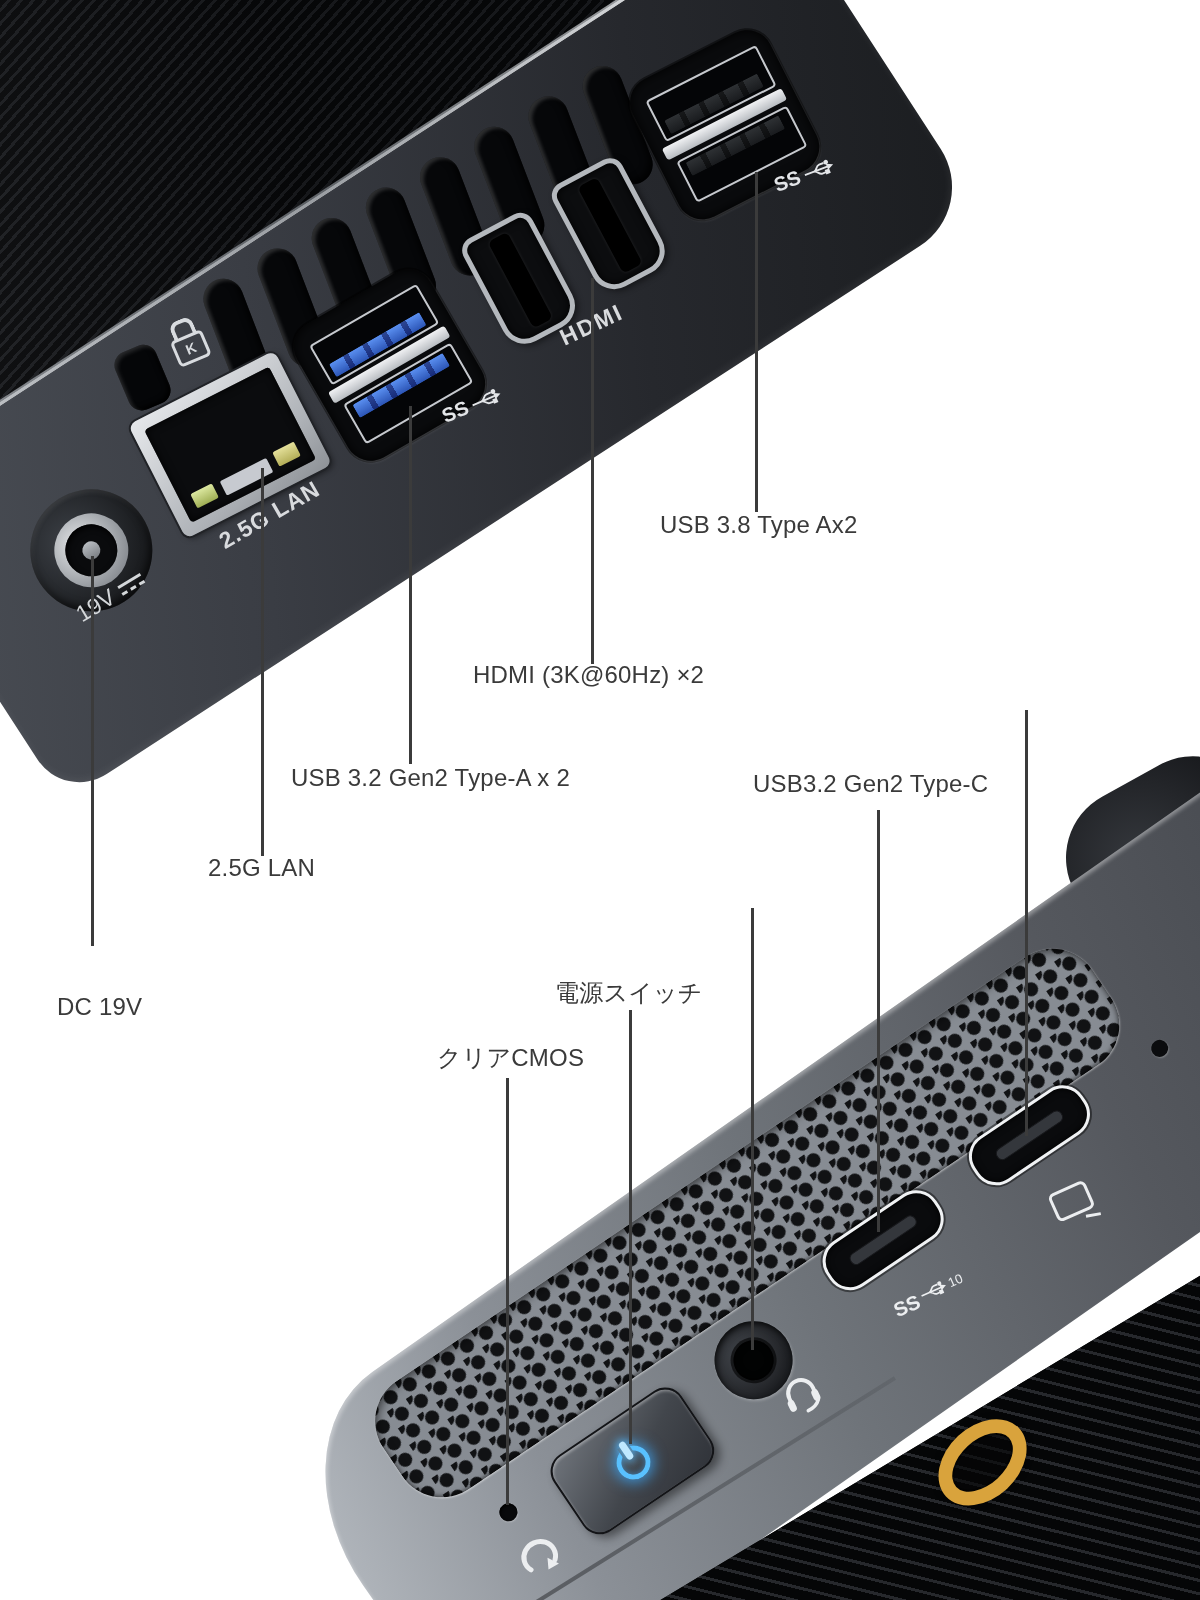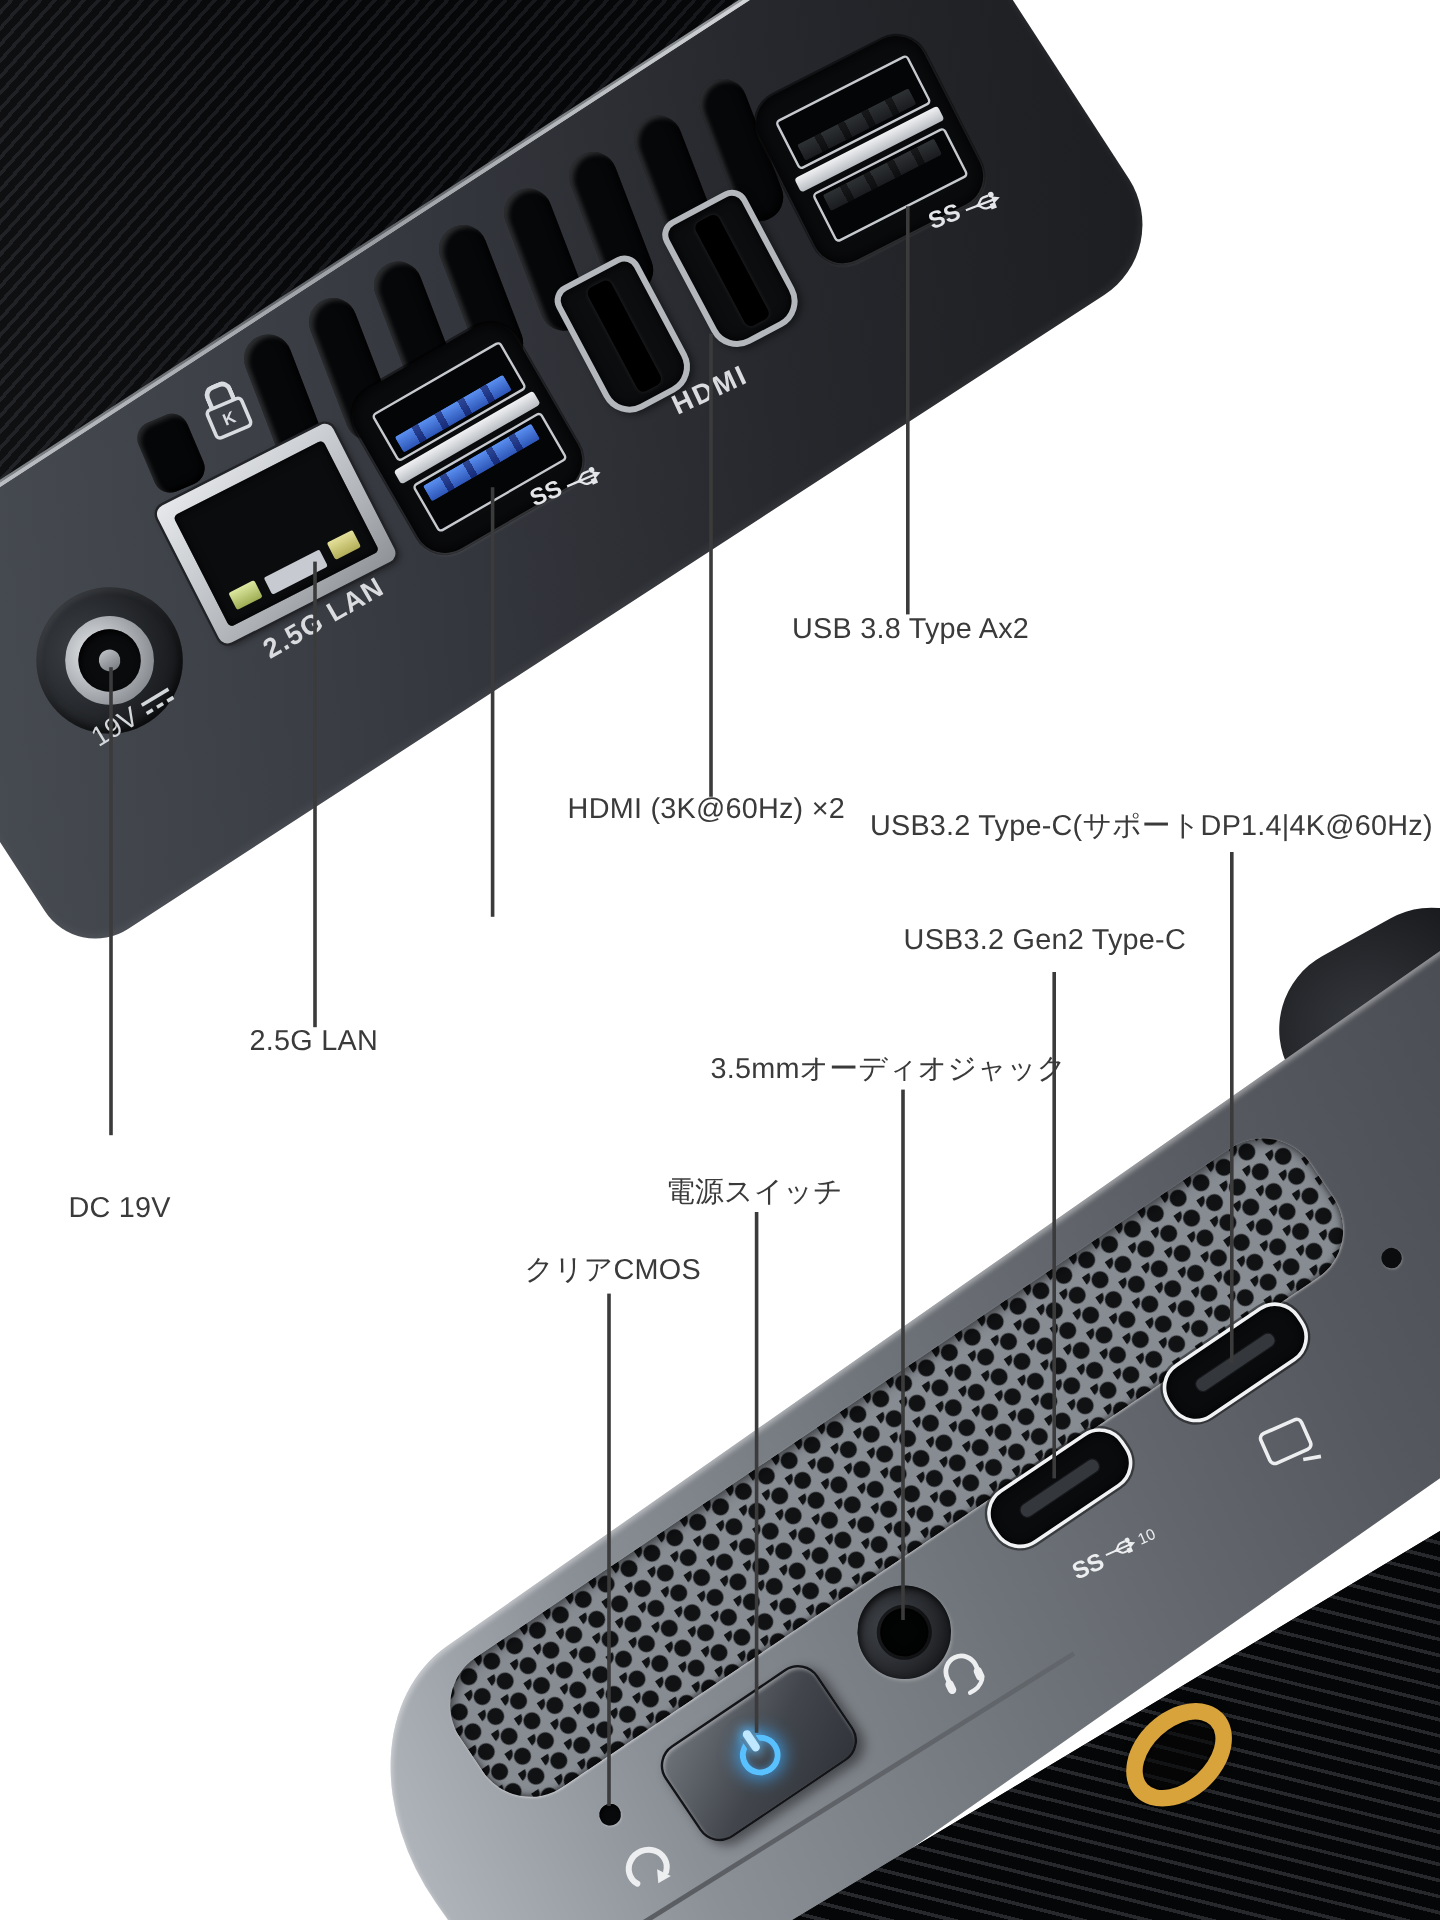--- a/index.html
+++ b/index.html
@@ -301,21 +301,20 @@
   <div class="line" style="left:591px;top:278px;height:386px"></div>
   <div class="line" style="left:755px;top:172px;height:340px"></div>
   <div class="line" style="left:1025px;top:710px;height:426px"></div>
   <div class="line" style="left:877px;top:810px;height:422px"></div>
   <div class="line" style="left:751px;top:908px;height:442px"></div>
   <div class="line" style="left:629px;top:1010px;height:434px"></div>
   <div class="line" style="left:506px;top:1078px;height:427px"></div>
 
   <div class="lbl" style="left:660px;top:511px">USB 3.8 Type Ax2</div>
   <div class="lbl" style="left:473px;top:661px">HDMI (3K@60Hz) ×2</div>
-  <div class="lbl" style="right:6px;top:672px">USB3.2 Type-C(サポートDP1.4|4K@60Hz)</div>
+  <div class="lbl" style="left:291px;top:764px">USB 3.2 Gen2 Type-A x 2</div>
   <div class="lbl" style="left:753px;top:770px">USB3.2 Gen2 Type-C</div>
   <div class="lbl" style="left:208px;top:854px">2.5G LAN</div>
-  <div class="lbl" style="left:592px;top:874px">3.5mmオーディオジャック</div>
   <div class="lbl" style="left:57px;top:993px">DC 19V</div>
   <div class="lbl" style="left:555px;top:977px">電源スイッチ</div>
   <div class="lbl" style="left:437px;top:1042px">クリアCMOS</div>
 
 </div>
 
 </body></html>

